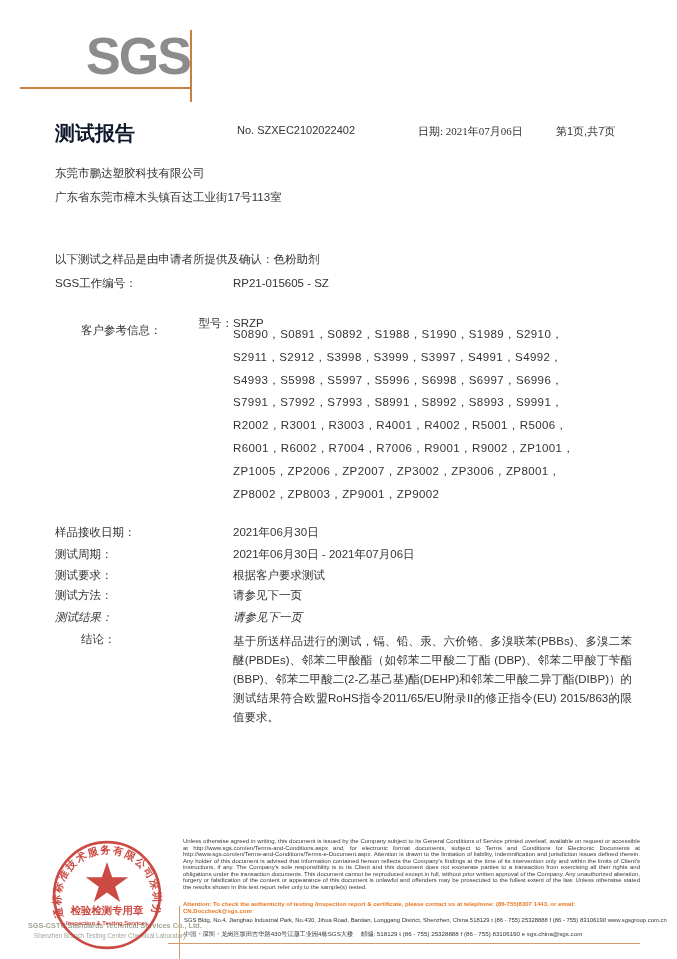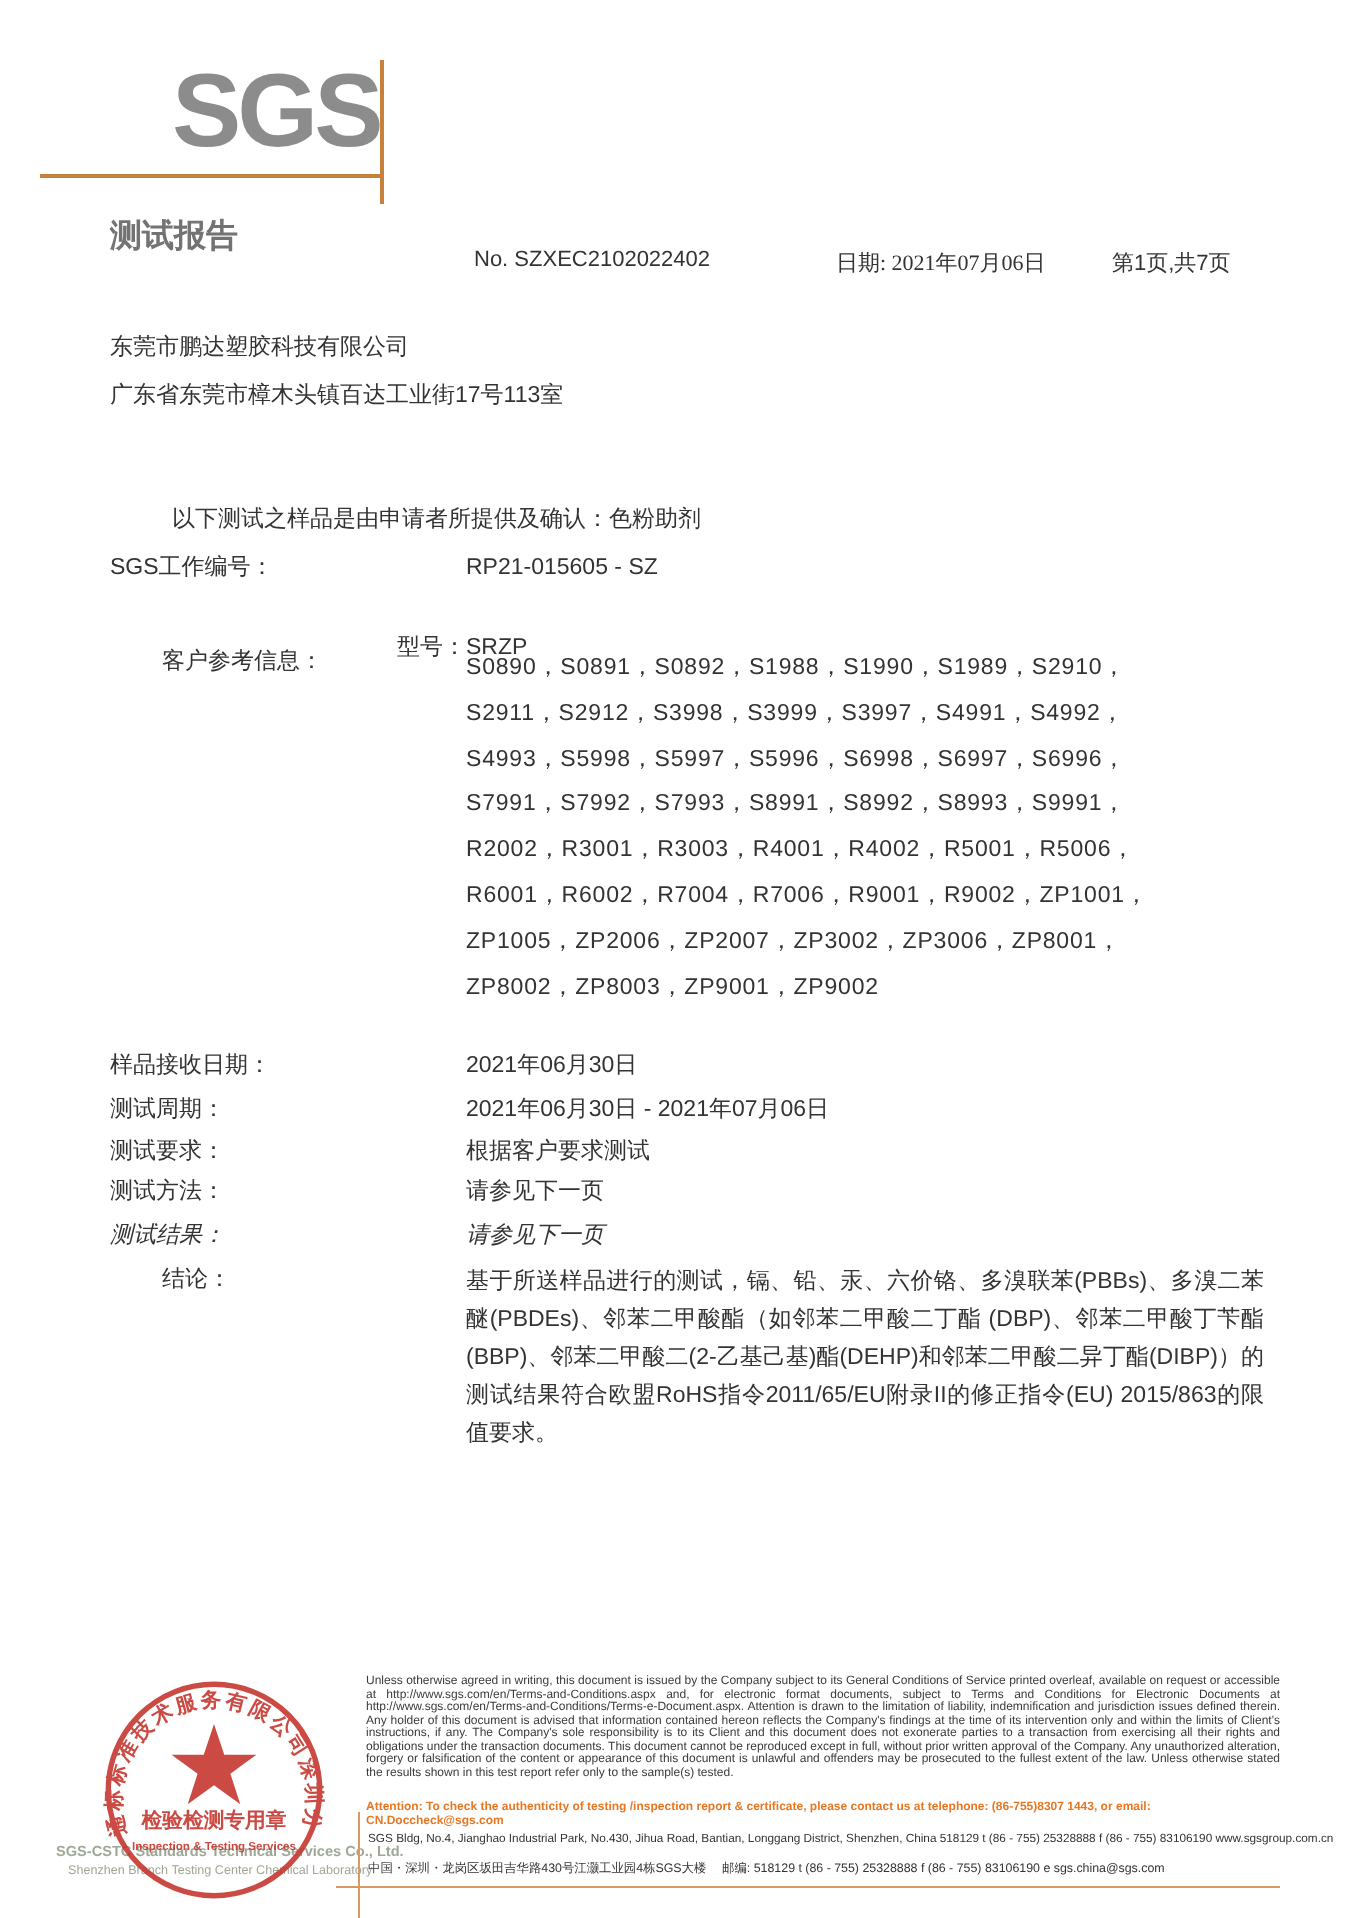--- a/index.html
+++ b/index.html
@@ -9,29 +9,29 @@
   }
   .abs { position:absolute; }
 
   
   .logo-text { left:86px; top:30px; font-size:52px; font-weight:bold; color:#8c8c8c;
                letter-spacing:-2px; line-height:1; }
   .logo-hline { left:20px; top:87px; width:172px; height:2px; background:#c8813d; }
   .logo-vline { left:190px; top:30px; width:2px; height:72px; background:#c8813d; }
 
   
-  .title { left:55px; top:108px; font-size:16px; font-weight:bold; color:#737373; }
+  .title { left:55px; top:120px; font-size:20px; font-weight:bold; color:#0f172a; }
   .report-no { left:237px; top:124px; font-size:11px; }
   .report-date { left:418px; top:124px; font-size:11px;font-family:Liberation Serif, serif; }
   .report-pages { left:556px; top:124px; font-size:11px; }
 
   .company { left:55px; top:166px; font-size:11.5px; }
   .address { left:55px; top:190px; font-size:11.5px; }
 
-  .statement { left:55px; top:252px; font-size:11.5px;margin-left:31px; }
+  .statement { left:55px; top:252px; font-size:11.5px; }
 
   .frow { left:55px; font-size:11.5px; white-space:nowrap; }
   .lbl { display:inline-block; width:178px; }
   .r-job   { top:276px; }
   .r-model { top:316px;text-align:right; }
   .r-reflabel { top:323px;margin-left:26px; }
   .ref-lines { left:233px; top:323px; font-size:11.5px; line-height:22.8px; letter-spacing:0.4px; }
   .r-received { top:525px; }
   .r-period  { top:547px; }
   .r-require { top:568px; }

